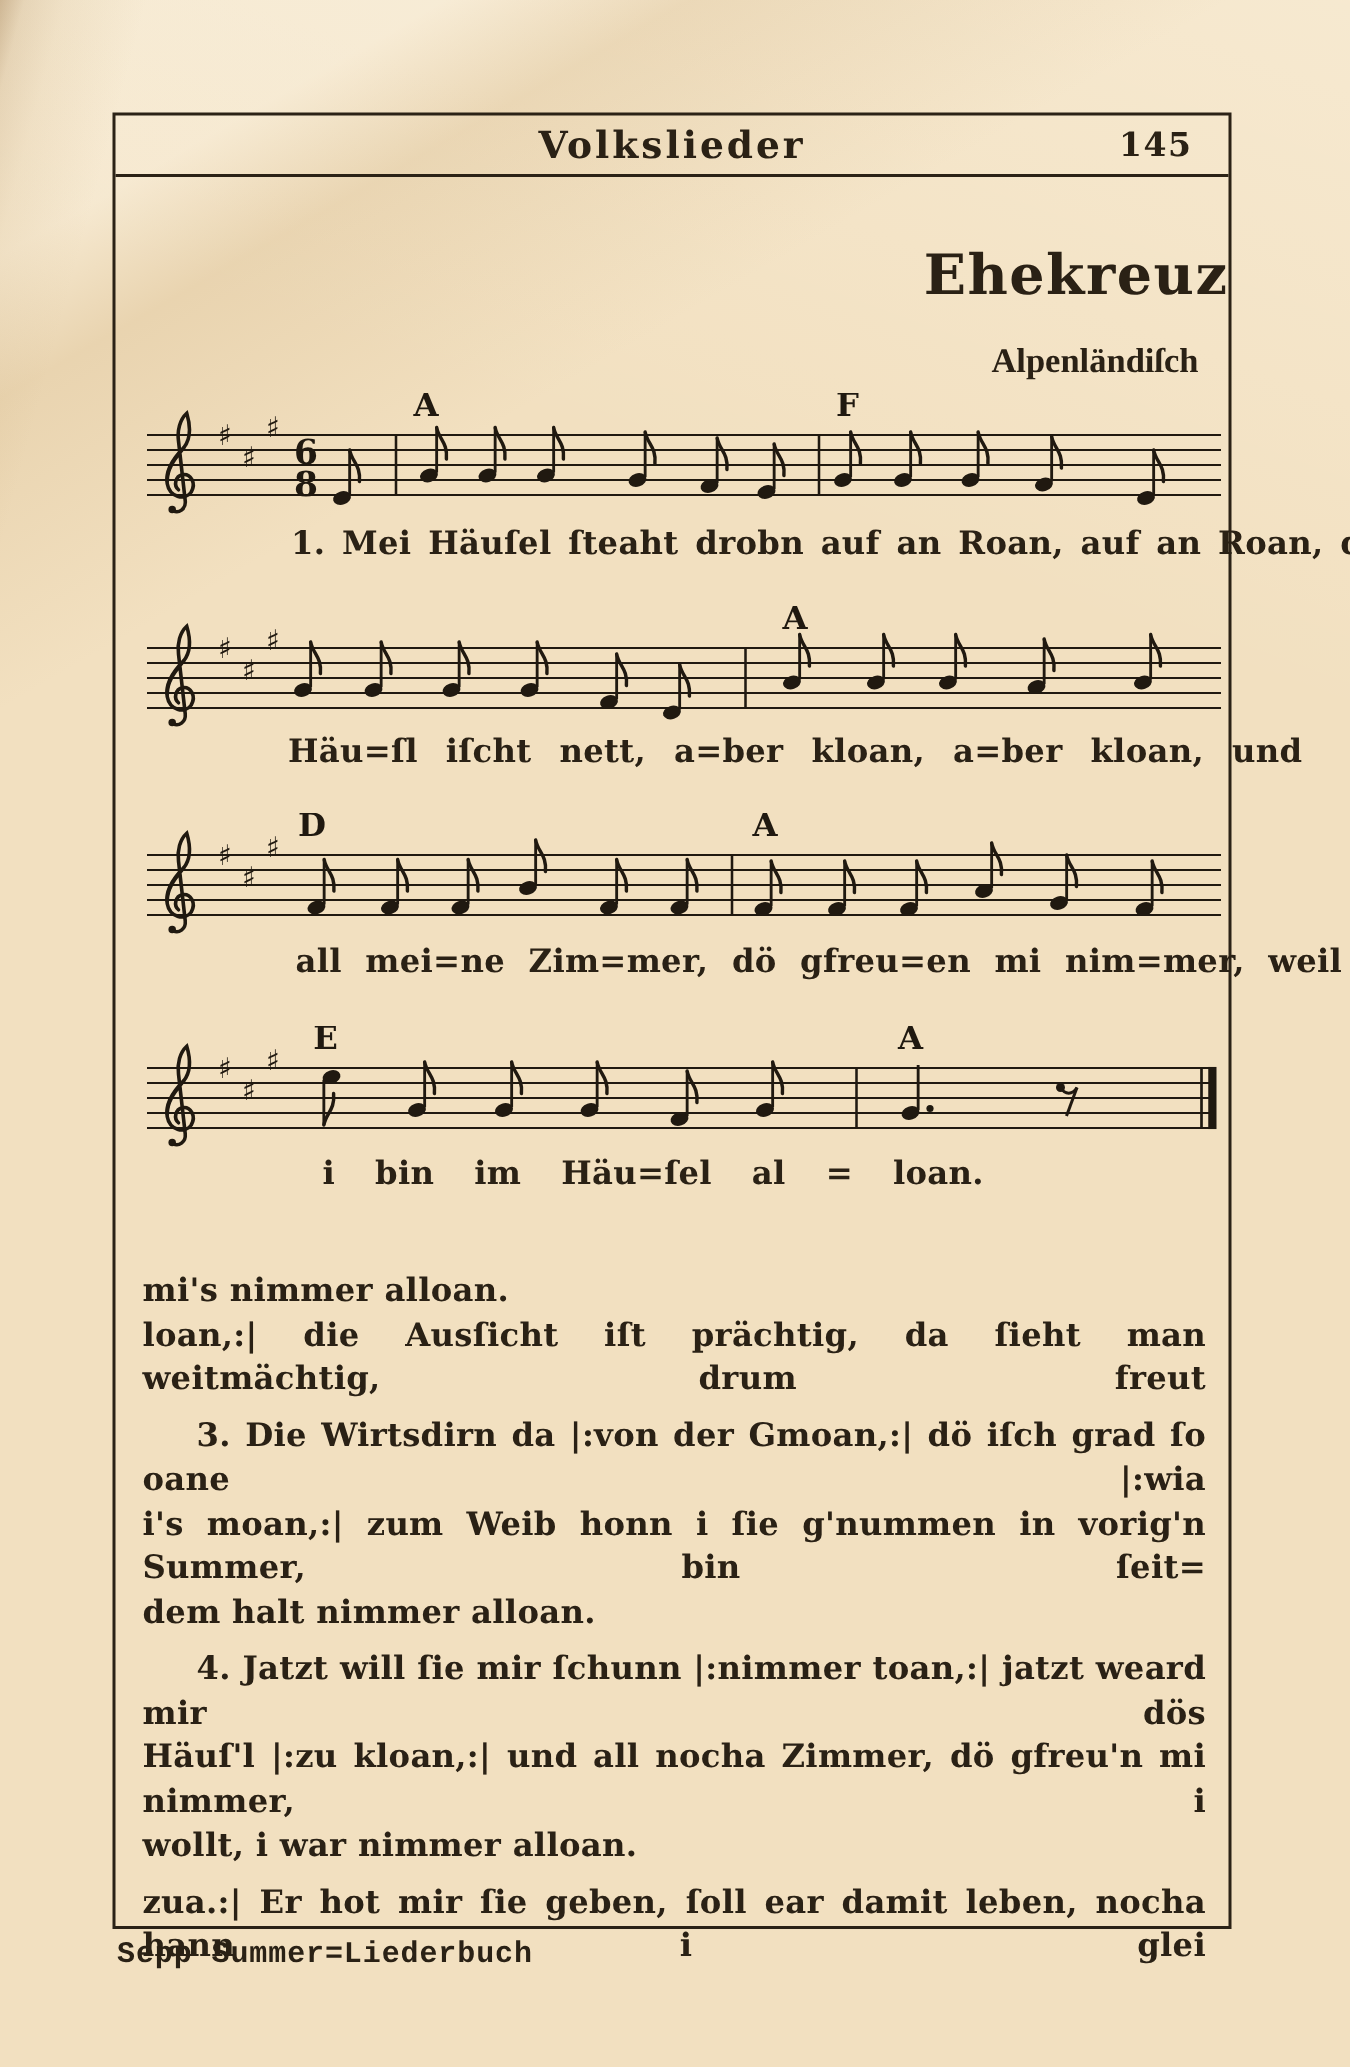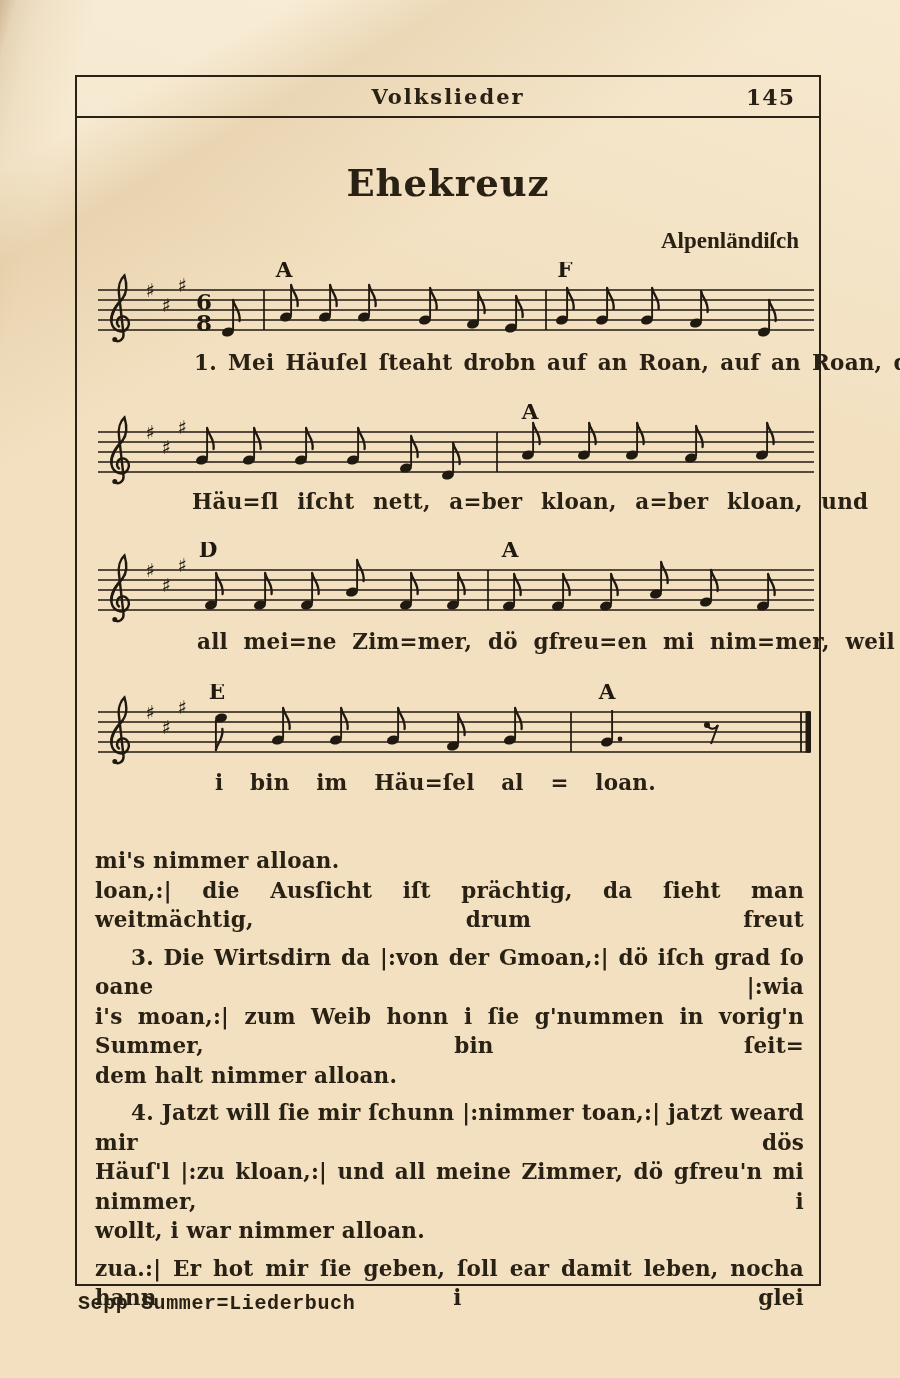--- a/index.html
+++ b/index.html
@@ -12,23 +12,23 @@
       linear-gradient(105deg, rgba(140,98,45,.38) 0px, rgba(165,125,70,.20) 16px, rgba(190,155,100,.12) 42px, rgba(0,0,0,0) 95px),
       linear-gradient(150deg, rgba(255,252,244,.30) 9%, rgba(197,163,110,.20) 14%, rgba(0,0,0,0) 25%),
       linear-gradient(200deg, rgba(255,250,238,.35) 0%, rgba(255,250,238,0) 28%),
       radial-gradient(135% 120% at 55% 45%, rgba(0,0,0,0) 62%, rgba(176,136,82,.25) 100%);
   }
   .frame{
     position:absolute;left:75px;top:75px;width:742px;height:1207px;
     border:2.6px solid #2b2216;
   }
   .headband{position:absolute;left:0;right:0;top:0;height:39px;border-bottom:2.6px solid #2b2216;}
-  .headtitle{text-align:center;font-size:21px;font-weight:bold;line-height:40px;letter-spacing:2px;}
+  .headtitle{text-align:center;font-size:25px;font-weight:bold;line-height:40px;letter-spacing:2px;}
   .pagenum{position:absolute;right:24px;top:0;font-size:22px;font-weight:bold;line-height:40px;letter-spacing:1px;text-align:right;}
-  .songtitle{position:absolute;top:84px;left:0;width:100%;text-align:center;font-size:37px;font-weight:bold;letter-spacing:1px;}
+  .songtitle{position:absolute;top:84px;left:0;width:100%;text-align:right;font-size:37px;font-weight:bold;letter-spacing:1px;}
   .origin{position:absolute;top:151px;right:20px;font-size:23px;font-weight:bold;font-family:Liberation Serif, serif;}
   .stave{position:absolute;left:98px;width:718px;height:104px;}
   #stave0{top:262px}#stave1{top:404px}#stave2{top:542px}#stave3{top:684px}
   .lyr{position:absolute;left:98px;width:740px;font-size:21.5px;font-weight:bold;white-space:nowrap;letter-spacing:.2px;}
   #lyr0{top:350px;padding-left:96px;word-spacing:3.5px}
   #lyr1{top:489px;padding-left:94px;word-spacing:11px}
   #lyr2{top:629px;padding-left:99px;word-spacing:8px}
   #lyr3{top:770px;padding-left:117px;word-spacing:19px}
   .verses{position:absolute;left:95px;top:846px;width:709px;font-size:21.5px;font-weight:bold;}
   .verse{margin:0 0 8px 0;}
@@ -257,21 +257,21 @@
     <div class="vline last">mi's nimmer alloan.</div>
     <div class="vline">loan,:| die Ausſicht iſt prächtig, da ſieht man weitmächtig, drum freut</div>
   </div>
   <div class="verse">
     <div class="vline first">3. Die Wirtsdirn da |:von der Gmoan,:| dö iſch grad ſo oane |:wia</div>
     <div class="vline">i's moan,:| zum Weib honn i ſie g'nummen in vorig'n Summer, bin ſeit=</div>
     <div class="vline last">dem halt nimmer alloan.</div>
   </div>
   <div class="verse">
     <div class="vline first">4. Jatzt will ſie mir ſchunn |:nimmer toan,:| jatzt weard mir dös</div>
-    <div class="vline">Häuſ'l |:zu kloan,:| und all meine Zimmer, dö gfreu'n mi nimmer, i</div>
+    <div class="vline">Häuſ'l |:zu kloan,:| und all nocha Zimmer, dö gfreu'n mi nimmer, i</div>
     <div class="vline last">wollt, i war nimmer alloan.</div>
   </div>
   <div class="verse">
     <div class="vline">zua.:| Er hot mir ſie geben, ſoll ear damit leben, nocha hann i glei</div>
 
   </div>
 </div>
 
 <div class="footer">Sepp Summer=Liederbuch</div>
 

